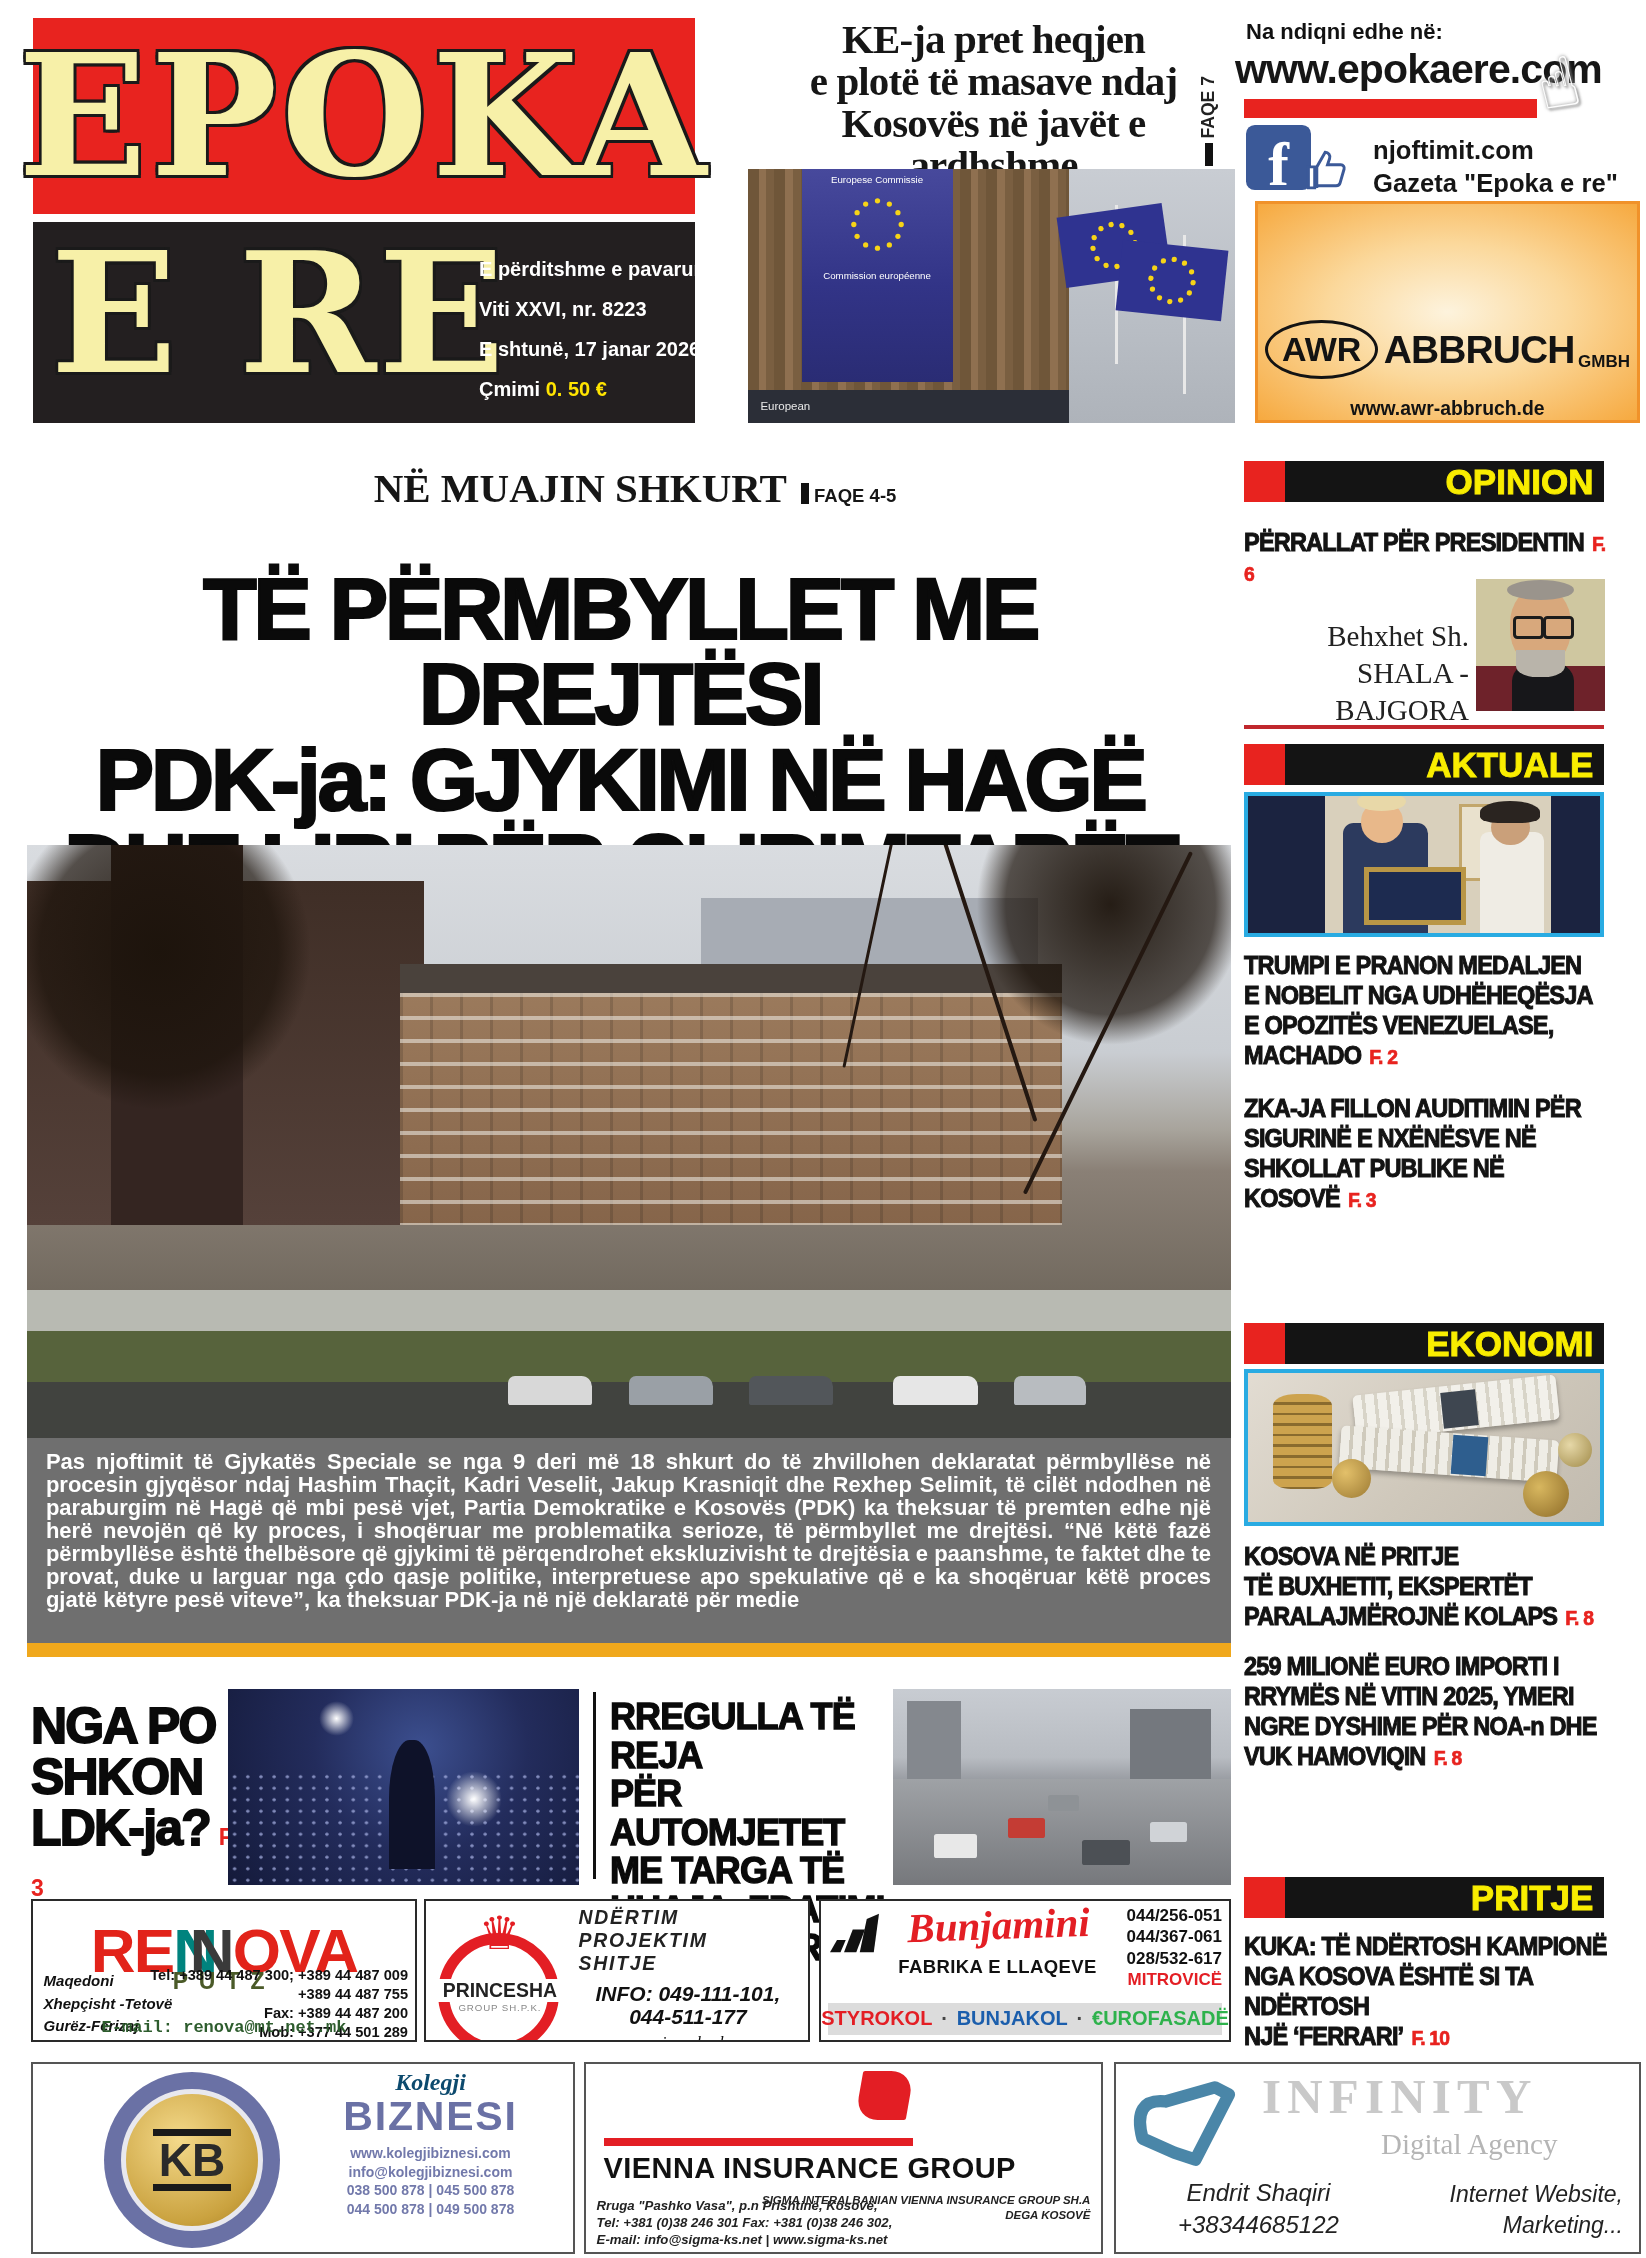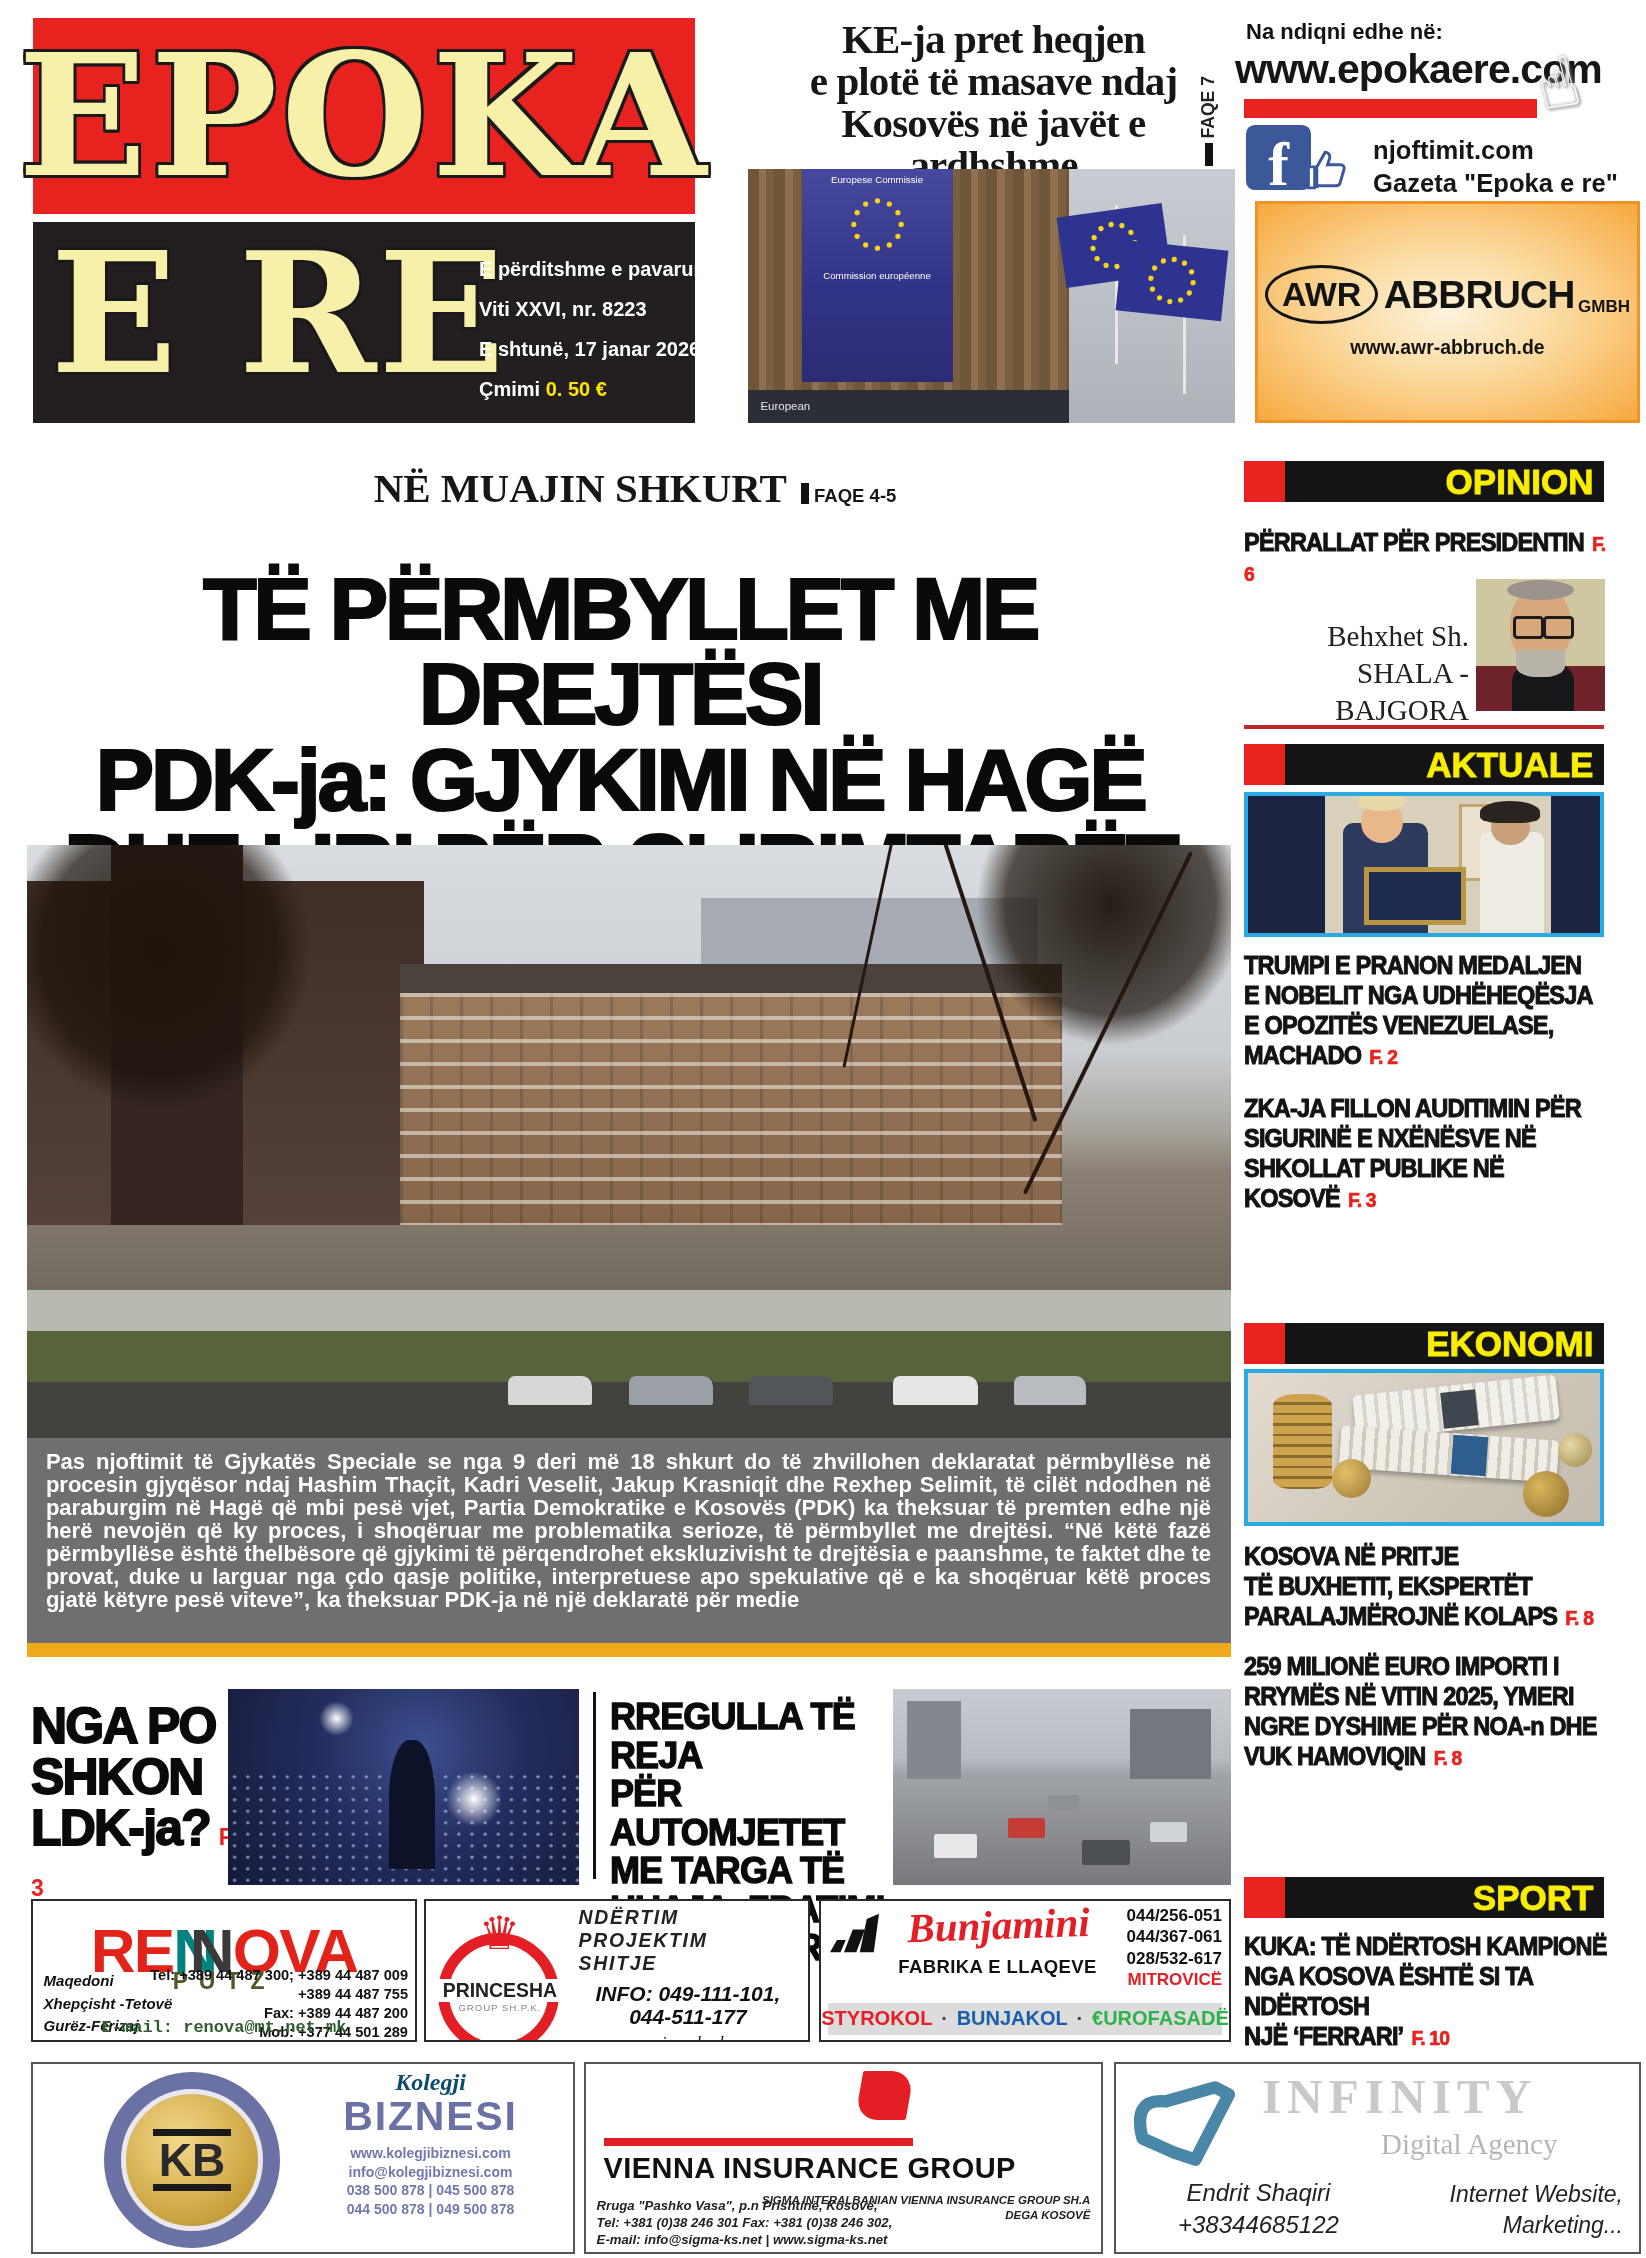--- a/index.html
+++ b/index.html
@@ -54,21 +54,21 @@
                text-shadow:0 0 3.5px #666,1.8px 2.6px 2.6px #999;font-family:"DejaVu Sans",sans-serif;}
   .fb-box{left:1246px;top:125px;width:65px;height:65px;background:#3b5998;border-radius:8.8px;
           display:flex;align-items:flex-end;justify-content:center;overflow:hidden;}
   .fb-box span{color:#fff;font-family:"Liberation Serif",serif;font-weight:bold;font-size:62px;line-height:0.82;}
   .fb-thumb{left:1306px;top:148px;width:51px;height:42px;}
   .fb-text{left:1373px;top:134px;font-size:25.6px;font-weight:bold;line-height:1.3;color:#161616;}
 
   
   .awr{left:1255px;top:201px;width:385px;height:222px;border:3.5px solid #f0922a;box-sizing:border-box;
        background:radial-gradient(ellipse at center,#fdf3dd 0%,#fbd89b 45%,#f6a93f 100%);
-       display:flex;flex-direction:column;align-items:center;justify-content:center;gap:12px;}
+       display:flex;flex-direction:column;align-items:center;justify-content:flex-end;gap:18px;}
   .awr-row{display:flex;align-items:center;color:#131313;}
   .awr-oval{border:3.5px solid #131313;border-radius:50%;padding:7px 14px;font-size:34px;font-weight:bold;}
   .awr-rest{font-size:39px;font-weight:bold;letter-spacing:-0.9px;margin-left:5.3px;}
   .awr-suffix{font-size:17px;font-weight:bold;align-self:flex-end;margin:0 0 7px 3.5px;}
   .awr-web{font-size:19.4px;font-weight:bold;color:#131313;}
 
   
   .subhead{left:35px;top:466px;width:1200px;text-align:center;font-family:"Liberation Serif",serif;
            font-weight:bold;font-size:41px;line-height:1.12;color:#161616;}
   .subhead .sq-mark{display:inline-block;width:8px;height:21px;background:#111;margin:0 5.3px 0 14px;vertical-align:-1.8px;}
@@ -472,21 +472,21 @@
   <div class="rc-title" style="top:1542px;"><span>KOSOVA NË PRITJE
 TË BUXHETIT, EKSPERTËT
 PARALAJMËROJNË KOLAPS</span><span class="ref rc-ref">F. 8</span></div>
   <div class="rc-title" style="top:1652px;"><span>259 MILIONË EURO IMPORTI I
 RRYMËS NË VITIN 2025, YMERI
 NGRE DYSHIME PËR NOA-n DHE
 VUK HAMOVIQIN</span><span class="ref rc-ref">F. 8</span></div>
 
   <div class="sec-bar" style="top:1877px;">
     <div class="sec-red"></div>
-    <div class="sec-label">SPORT</div>
+    <div class="sec-label">PRITJE</div>
   </div>
   <div class="rc-title" style="top:1932px;"><span>KUKA: TË NDËRTOSH KAMPIONË
 NGA KOSOVA ËSHTË SI TA NDËRTOSH
 NJË ‘FERRARI’</span><span class="ref rc-ref">F. 10</span></div>
 
   <div class="ad renova">
     <div class="rn-logo">
       <span class="rn-red">RE</span><span class="rn-teal">N</span><span class="rn-dark">N</span><span class="rn-red">OVA</span>
     </div>
     <div class="rn-putz">PUTZ</div>

